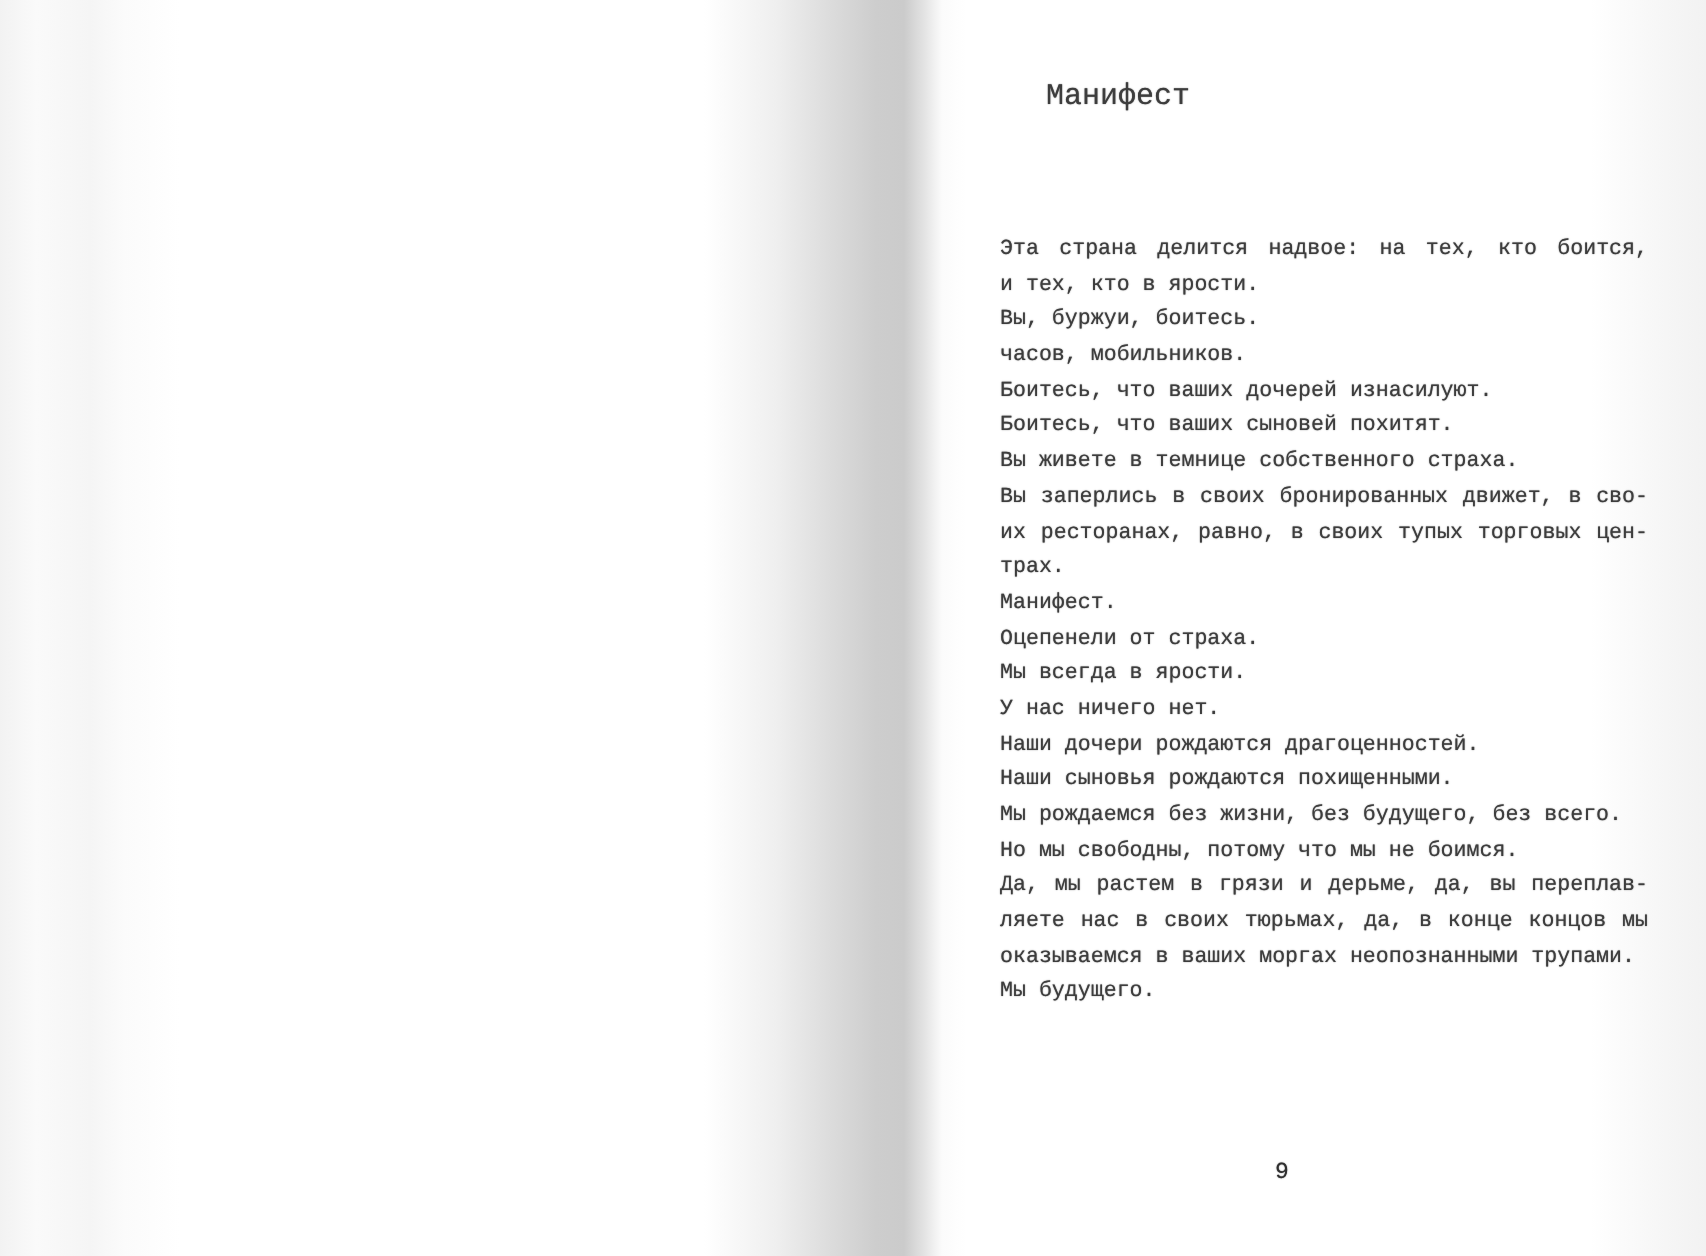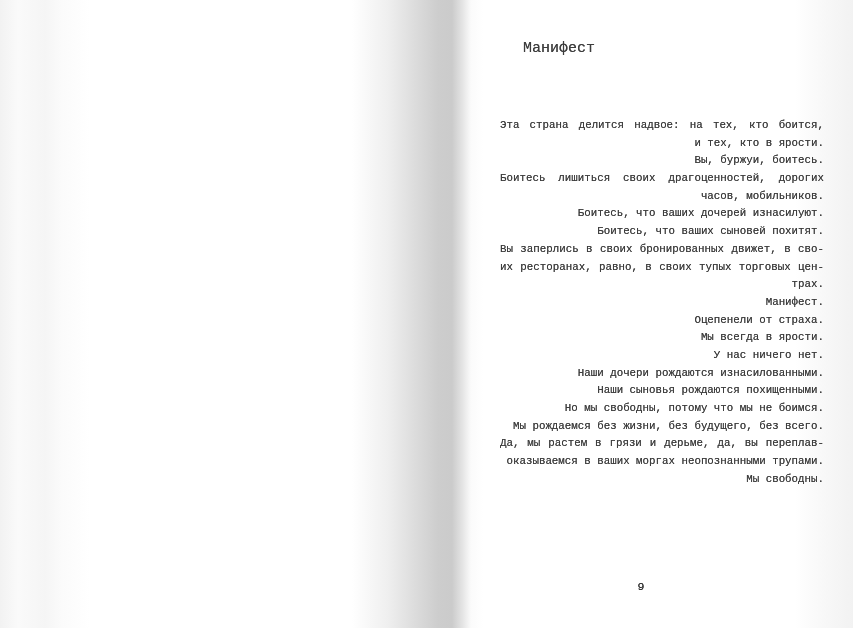--- a/index.html
+++ b/index.html
@@ -54,21 +54,21 @@
   }
   .text-block {
     position: absolute; left: 52px; top: 117px;
     width: 324px;
     font-size: 10.8px;
     text-shadow: 0 0 0.6px rgba(61,61,61,0.85);
     margin-left: 21px;
   }
   .line {
     height: 17.7px; line-height: 17.7px;
-    text-align: right;
+    text-align: left;
     white-space: normal;
   }
   .line.j {
     text-align: justify;
     text-align-last: justify;
   }
   .page-number {
     position: absolute; left: 52px; top: 578px;
     width: 324px;
     font-size: 11.5px; line-height: 17.7px;
@@ -82,34 +82,35 @@
 
 <div class="spread">
   <div class="left-page"></div>
   <div class="gutter"></div>
   <div class="right-page">
     <div class="page-title">Манифест</div>
     <div class="text-block">
         <div class="line j">Эта страна делится надвое: на тех, кто боится,</div>
         <div class="line">и тех, кто в ярости.</div>
         <div class="line">Вы, буржуи, боитесь.</div>
-        <div class="line j">Боитесь лишиться своих драгоценностей, дорогих</div>
         <div class="line">часов, мобильников.</div>
         <div class="line">Боитесь, что ваших дочерей изнасилуют.</div>
         <div class="line">Боитесь, что ваших сыновей похитят.</div>
+        <div class="line">Вы живете в темнице собственного страха.</div>
         <div class="line j">Вы заперлись в своих бронированных движет, в сво-</div>
         <div class="line j">их ресторанах, равно, в своих тупых торговых цен-</div>
         <div class="line">трах.</div>
         <div class="line">Манифест.</div>
         <div class="line">Оцепенели от страха.</div>
         <div class="line">Мы всегда в ярости.</div>
         <div class="line">У нас ничего нет.</div>
-        <div class="line">Наши дочери рождаются изнасилованными.</div>
+        <div class="line">Наши дочери рождаются драгоценностей.</div>
         <div class="line">Наши сыновья рождаются похищенными.</div>
+        <div class="line">Мы рождаемся без жизни, без будущего, без всего.</div>
         <div class="line">Но мы свободны, потому что мы не боимся.</div>
-        <div class="line">Мы рождаемся без жизни, без будущего, без всего.</div>
         <div class="line j">Да, мы растем в грязи и дерьме, да, вы переплав-</div>
+        <div class="line j">ляете нас в своих тюрьмах, да, в конце концов мы</div>
         <div class="line">оказываемся в ваших моргах неопознанными трупами.</div>
-        <div class="line">Мы свободны.</div>
+        <div class="line">Мы будущего.</div>
       </div>
     <div class="page-number">9</div>
   </div>
 </div>
 
 </body></html>

